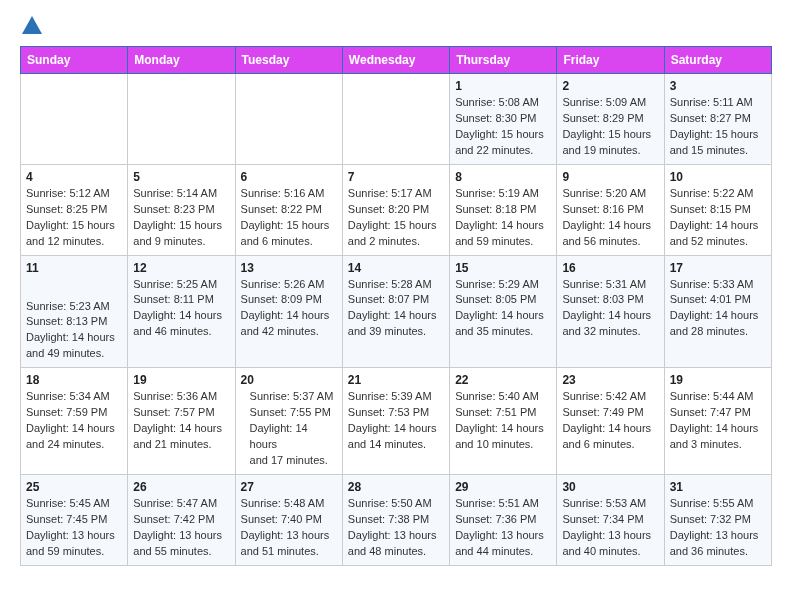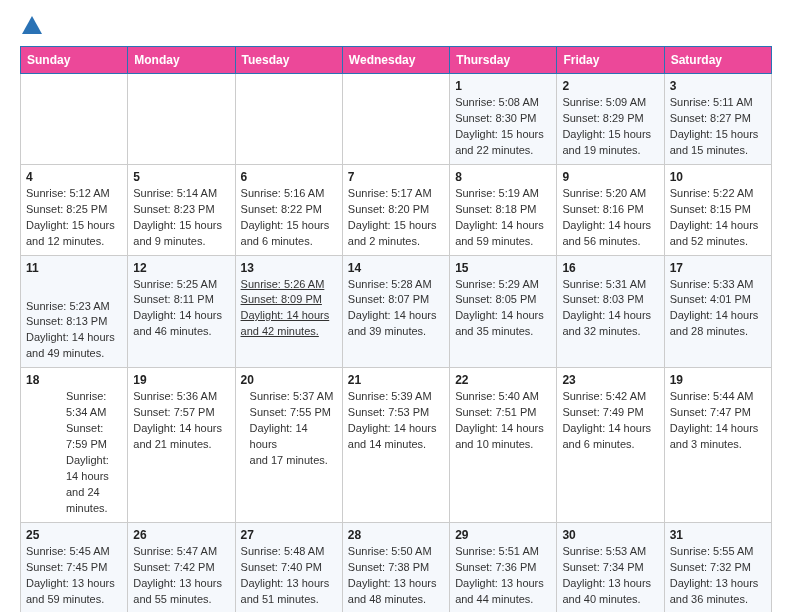--- a/index.html
+++ b/index.html
@@ -62,21 +62,21 @@
       font-size: 15px;
       color: #444;
       margin-top: 2px;
     }
     .calendar {
       width: 100%;
       border-collapse: collapse;
       font-size: 11px;
     }
     .calendar thead th {
-      background: #ec4899;
+      background: #d946ef;
       color: #fff;
       font-weight: bold;
       text-align: left;
       padding: 6px 6px;
       border: 1px solid #2a72b5;
       font-size: 12px;
     }
     .calendar tbody td {
       border: 1px solid #ccc;
       vertical-align: top;
@@ -226,21 +226,21 @@
           </td>
           <td>
             <span class="day-number">12</span>
             <div class="day-info" style="white-space: pre-line;">Sunrise: 5:25 AM
 Sunset: 8:11 PM
 Daylight: 14 hours
 and 46 minutes.</div>
           </td>
           <td>
             <span class="day-number">13</span>
-            <div class="day-info" style="white-space: pre-line; text-decoration: underline;">Sunrise: 5:26 AM
+            <div class="day-info" style="white-space: pre-line;">Sunrise: 5:26 AM
 Sunset: 8:09 PM
 Daylight: 14 hours
 and 42 minutes.</div>
           </td>
           <td>
             <span class="day-number">14</span>
             <div class="day-info" style="white-space: pre-line;">Sunrise: 5:28 AM
 Sunset: 8:07 PM
 Daylight: 14 hours
 and 39 minutes.</div>
@@ -263,21 +263,21 @@
             <span class="day-number">17</span>
             <div class="day-info" style="white-space: pre-line;">Sunrise: 5:33 AM
 Sunset: 4:01 PM
 Daylight: 14 hours
 and 28 minutes.</div>
           </td>
         </tr>
         <tr>
           <td>
             <span class="day-number">18</span>
-            <div class="day-info" style="white-space: pre-line; margin-left: 40px;">Sunrise: 5:34 AM
+            <div class="day-info" style="white-space: pre-line;">Sunrise: 5:34 AM
 Sunset: 7:59 PM
 Daylight: 14 hours
 and 24 minutes.</div>
           </td>
           <td>
             <span class="day-number">19</span>
             <div class="day-info" style="white-space: pre-line;">Sunrise: 5:36 AM
 Sunset: 7:57 PM
 Daylight: 14 hours
 and 21 minutes.</div>

